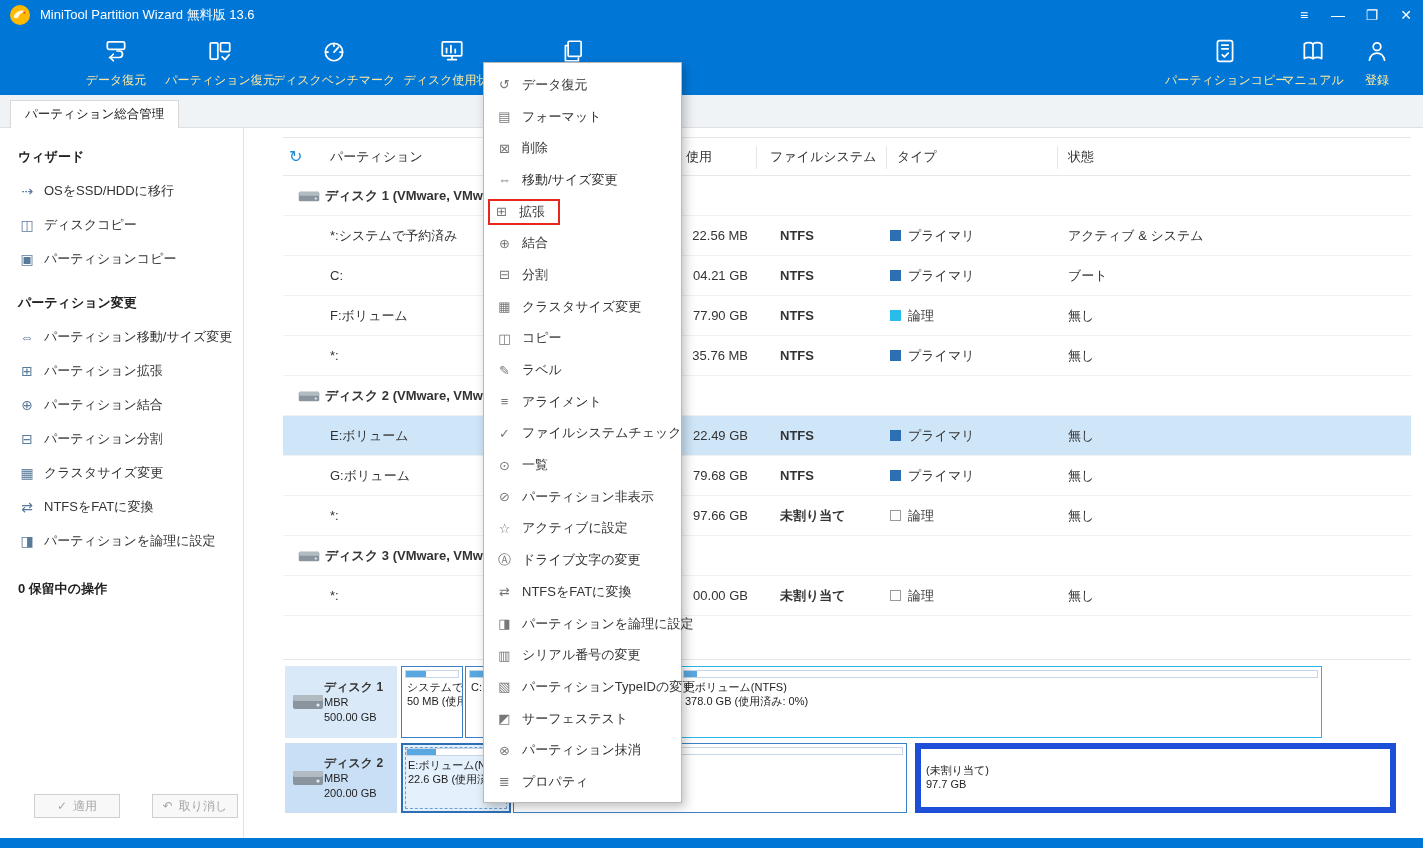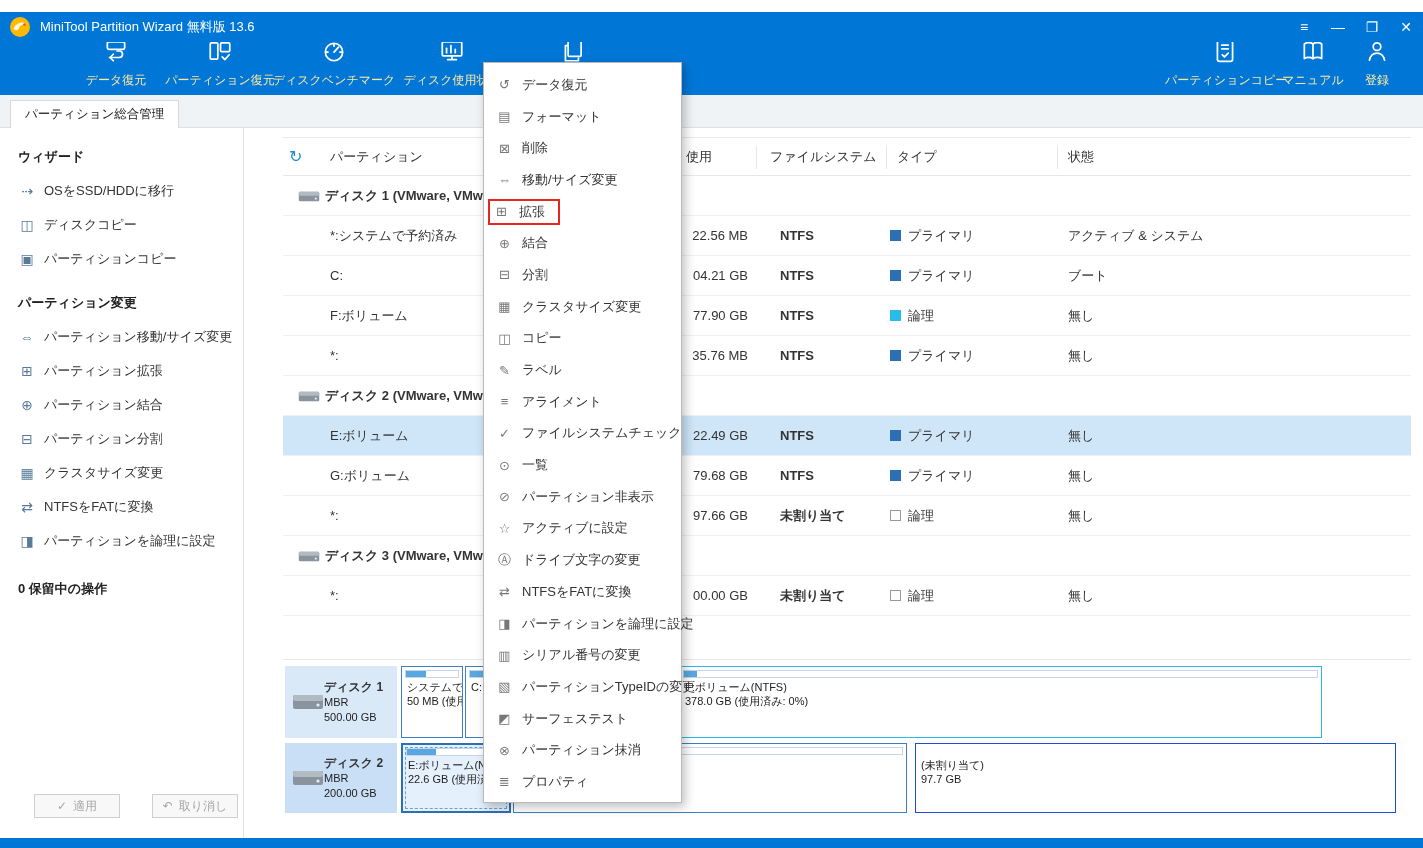--- a/index.html
+++ b/index.html
@@ -1,20 +1,20 @@
 <!DOCTYPE html>
 <html><head>
 <meta charset="utf-8">
 <style>
   * { box-sizing: border-box; margin: 0; padding: 0; }
   html,body { width:1423px; height:848px; overflow:hidden; }
   body { font-family:"Liberation Sans","DejaVu Sans",sans-serif; font-size:13px; color:#333; background:#fff; position:relative; }
 
   
-  .titlebar { position:absolute; left:0; top:12px; width:1423px; height:30px; background:#0077d7; display:flex; align-items:center; z-index:60; }
+  .titlebar { position:absolute; left:0; top:0; width:1423px; height:30px; background:#0077d7; display:flex; align-items:center; z-index:60; }
   .logo { width:24px; height:24px; margin-left:8px; }
   .apptitle { color:#fff; font-size:13px; margin-left:8px; }
   .winbtns { position:absolute; right:0; top:0; height:30px; display:flex; }
   .winbtn { width:34px; height:30px; color:#fff; display:flex; align-items:center; justify-content:center; font-size:14px; cursor:default; }
 
   
   .toolbar { position:absolute; left:0; top:30px; width:1423px; height:65px; background:#0077d7; z-index:30; }
   .tbtn { position:absolute; top:4px; height:58px; text-align:center; }
   .tbtn .ticw { height:30px; display:flex; align-items:flex-end; justify-content:center; }
   .tbtn .tlabel { margin-top:8px; font-size:12px; color:#ffe9a0; white-space:nowrap; }
@@ -63,21 +63,21 @@
   .drow1 { top:538px; height:72px; }
   .drow2 { top:615px; height:70px; }
   .dlabel { position:absolute; left:0; top:0; width:112px; height:100%; background:#d9e9f8; display:flex; align-items:center; }
   .dlabel2 { background:#c9dff5; }
   .dlabel .dtext { margin-left:0; line-height:15px; }
   .dname { font-weight:bold; font-size:12px; }
   .dsub { font-size:11px; color:#222; }
   .blk { position:absolute; top:0; height:100%; background:#fff; overflow:hidden; }
   .bk-p { border:1px solid #3b7fc4; }
   .bk-l { border:1px solid #2ab5e8; }
-  .bk-n { border:1px solid #1d4ed8; }
+  .bk-n { border:6px solid #1d4ed8; }
   .bk-sel { border:2px solid #2d6fb5; background:#e4f0fb; outline:1px dashed #6d9fd0; outline-offset:-5px; }
   .strip { margin:3px 3px 0 3px; height:8px; border:1px solid #c6d6e6; position:relative; background:#fff; }
   .fill { position:absolute; left:0; top:0; bottom:0; background:#58a7e0; }
   .blines { padding:2px 5px 0 5px; font-size:11px; line-height:14px; color:#222; white-space:nowrap; }
 
   
   .menu { position:absolute; left:483px; top:62px; width:199px; height:741px; background:#fff; border:1px solid #b9b9b9; box-shadow:3px 4px 10px rgba(0,0,0,.25); z-index:40; padding:6px 0; }
   .mi { height:31.7px; display:flex; align-items:center; padding-left:12px; font-size:13px; color:#333; cursor:default; white-space:nowrap; }
   .mi .mic { width:17px; margin-right:9px; color:#777; font-size:13px; text-align:center; flex:none; }
   .hlbox { display:flex; align-items:center; border:2px solid #e8261f; padding:2px 13px 2px 3px; margin-left:-5px; }

